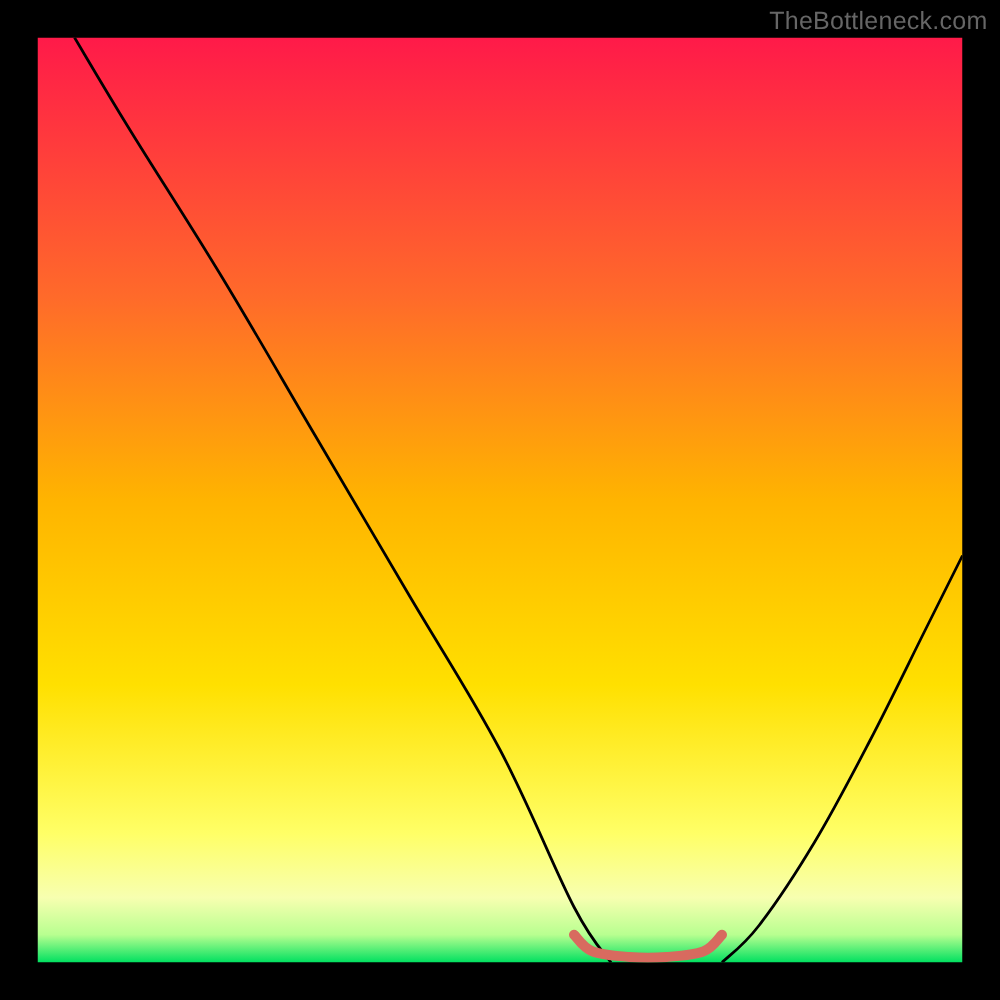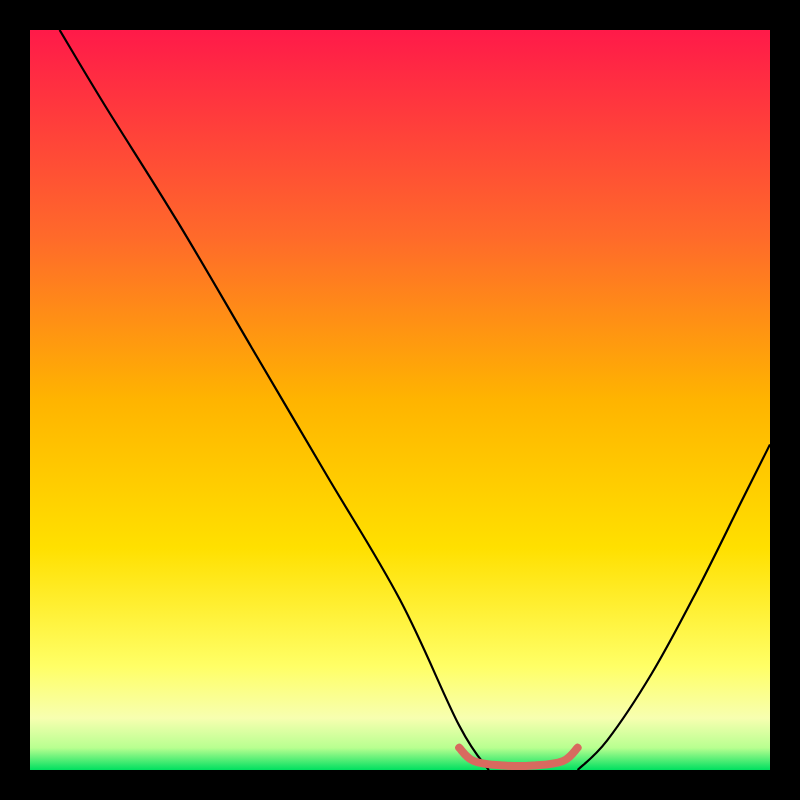--- a/index.html
+++ b/index.html
@@ -32,20 +32,21 @@
     top: 30px;
     width: 740px;
     height: 740px;
   }
   svg { display: block; }
 </style>
 </head>
 <body>
 
 <div class="stage">
+  <div class="watermark">TheBottleneck.com</div>
 
   <div class="plot">
     <svg id="chart-svg" viewBox="0 0 740 740" width="740" height="740">
       <defs>
         <linearGradient id="bg-grad" x1="0" y1="0" x2="0" y2="1">
           <stop id="g0" offset="0%" stop-color="#ff1a49"></stop>
           <stop id="g1" offset="28%" stop-color="#ff6a2a"></stop>
           <stop id="g2" offset="50%" stop-color="#ffb400"></stop>
           <stop id="g3" offset="70%" stop-color="#ffe000"></stop>
           <stop id="g4" offset="86%" stop-color="#ffff66"></stop>

